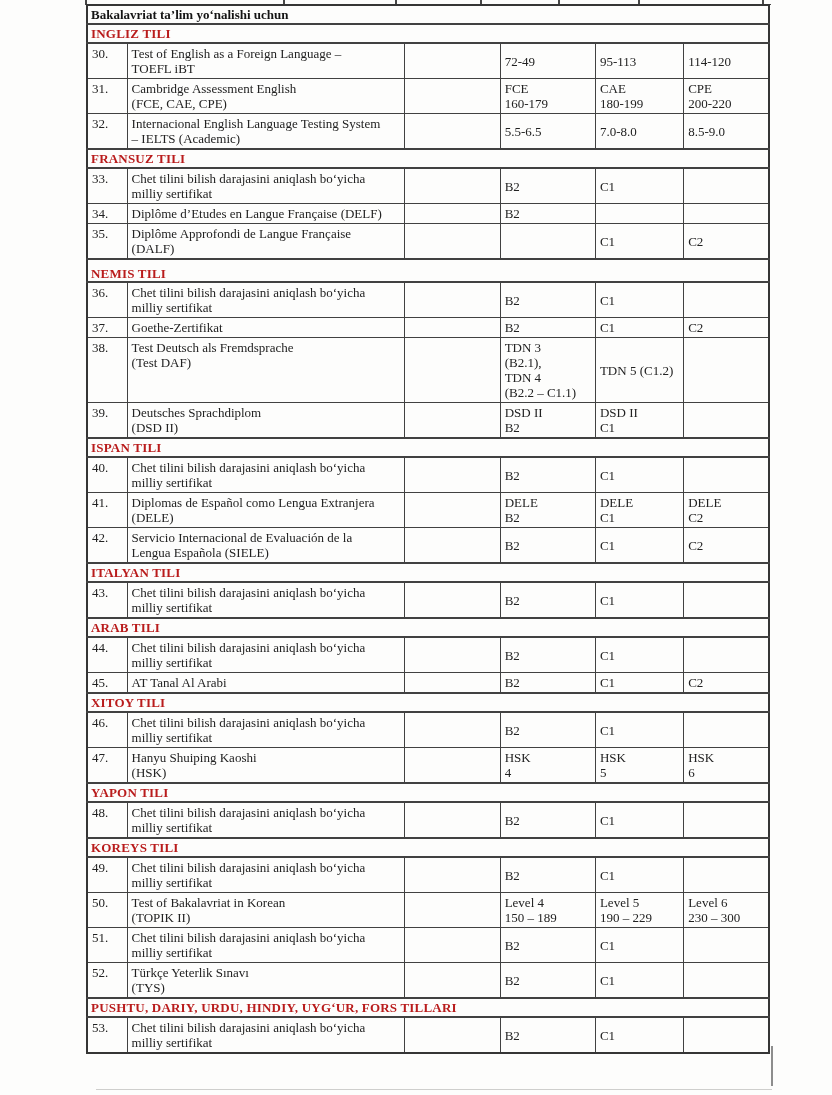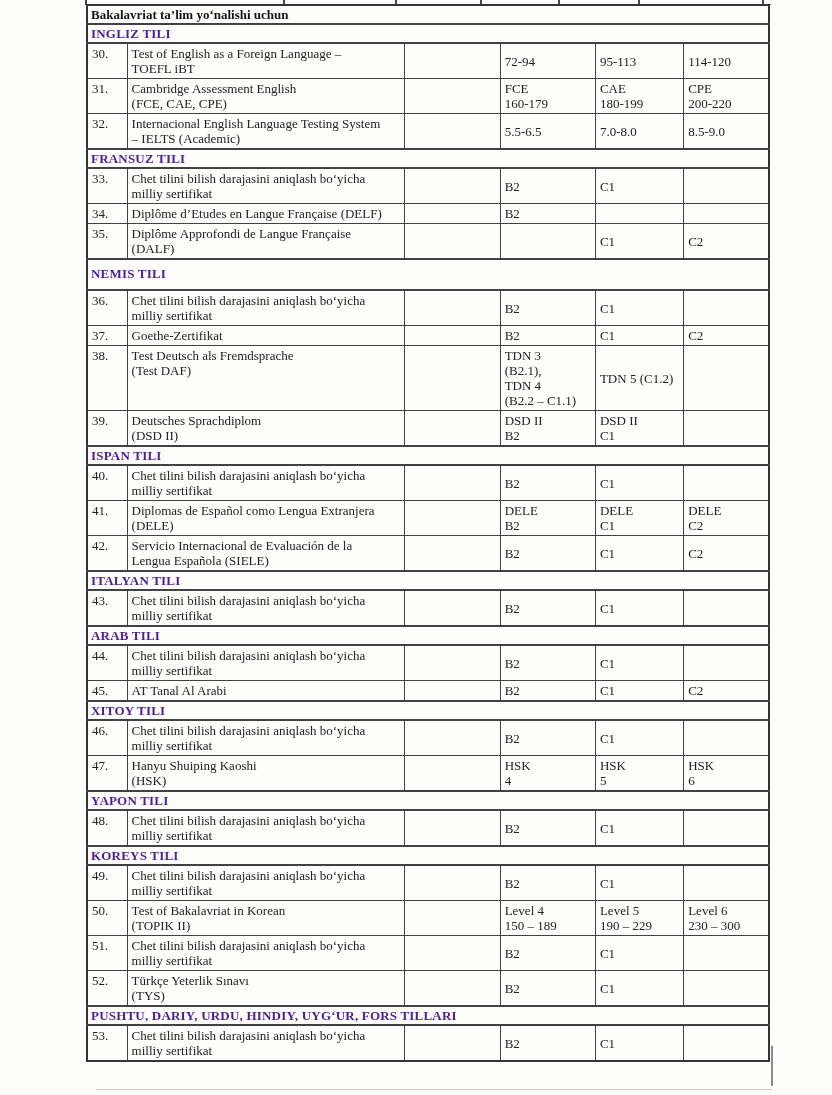--- a/index.html
+++ b/index.html
@@ -51,28 +51,28 @@
   table.cert-table { border: 2px solid #353535; }
   tr.doc-header-row td {
     font-weight: bold;
     padding: 1px 3px;
     color: #141414;
     border-bottom-width: 1px;
   }
   tr.section-row td {
     font-weight: bold;
     padding: 1px 3px;
-    color: #4c1d95;
+    color: #b91c1c;
     border-top-width: 2px;
     border-bottom-width: 2px;
     letter-spacing: 0.2px;
   }
   tr.section-row.spacious td {
     padding-top: 6px;
-    padding-bottom: 8px;
+    padding-bottom: 0;
   }
   td.num {
     vertical-align: top;
     padding-left: 3px;
   }
   td.name {
     vertical-align: top;
     white-space: pre-line;
   }
   td.vcell {
@@ -128,21 +128,21 @@
       </tr>
 
     <tr class="section-row">
     <td colspan="6">INGLIZ TILI</td>
   </tr>
         <tr>
     <td class="num">30.</td>
     <td class="name">Test of English as a Foreign Language –
 TOEFL iBT</td>
     <td class="vcell"></td>
-    <td class="vcell">72-94</td>
+    <td class="vcell">72-49</td>
     <td class="vcell">95-113</td>
     <td class="vcell">114-120</td>
   </tr>
         <tr>
     <td class="num">31.</td>
     <td class="name">Cambridge Assessment English
 (FCE, CAE, CPE)</td>
     <td class="vcell"></td>
     <td class="vcell">FCE
 160-179</td>

